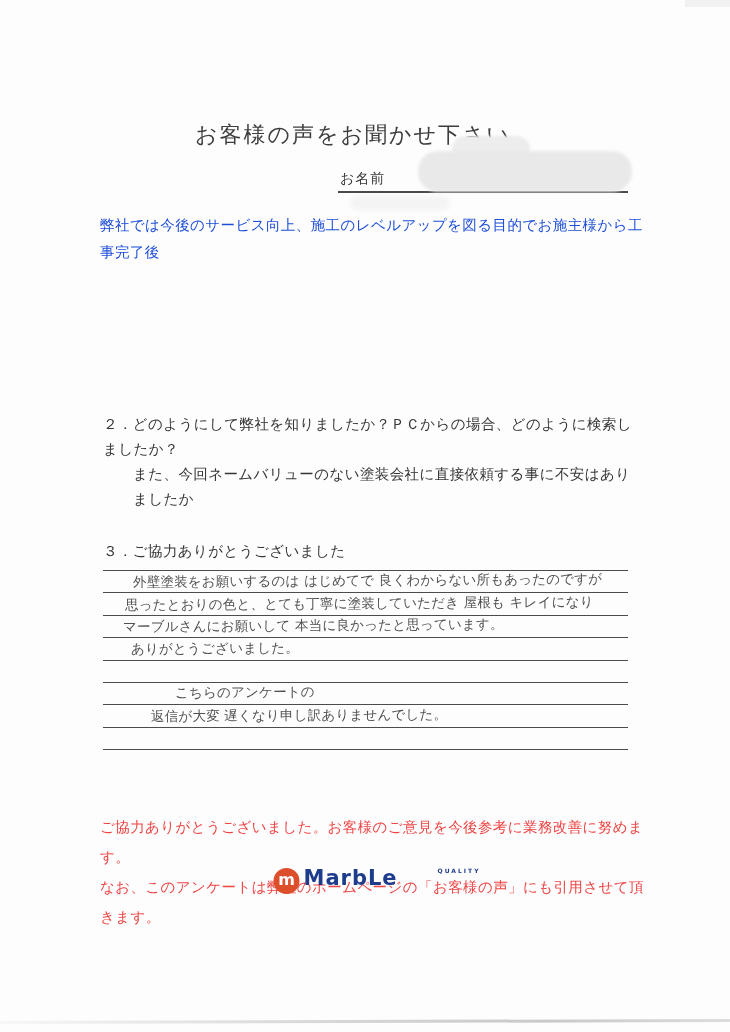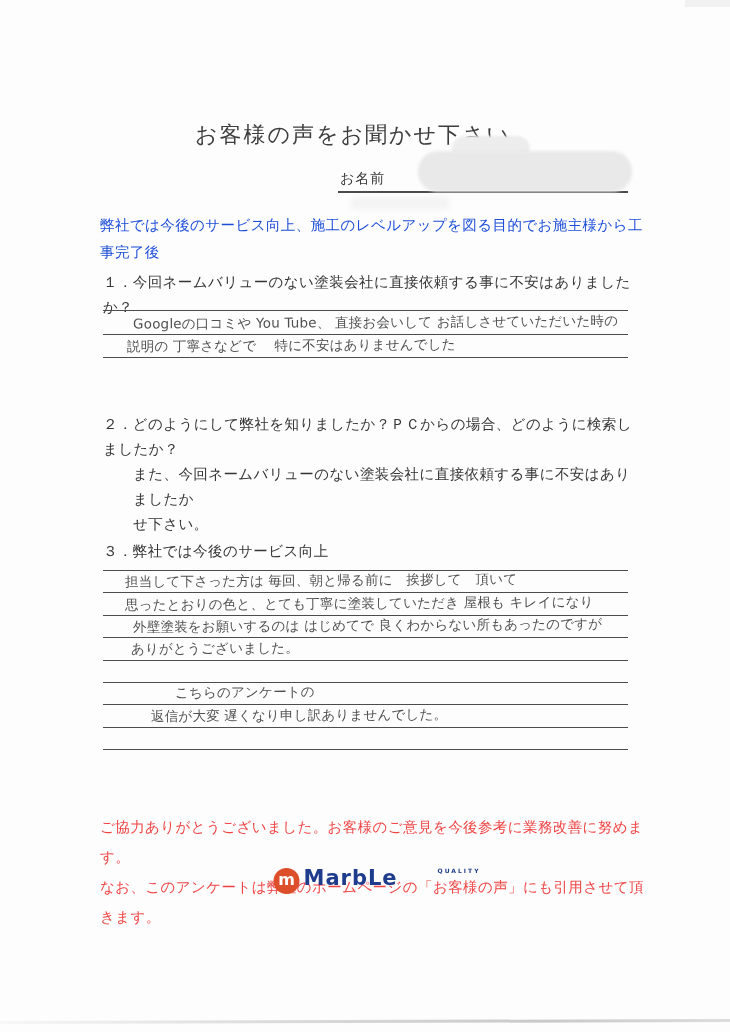--- a/index.html
+++ b/index.html
@@ -76,50 +76,38 @@
 
   <div class="name-row">
     <span class="name-label">お名前</span>
   </div>
   <div class="blob-name"></div>
 
   <div class="intro">
     <div>弊社では今後のサービス向上、施工のレベルアップを図る目的でお施主様から工事完了後</div>
   </div>
 
-  <div class="question" id="q1">
-    <div><span class="q-num">１．</span><span>今回ネームバリューのない塗装会社に直接依頼する事に不安はありましたか？</span></div>
-  </div>
-  <div class="answer-block" id="a1">
-    <div class="ans-row">
-      <span class="hand" style="padding-left:30px">Googleの口コミや You Tube、 直接お会いして お話しさせていただいた時の</span>
-    </div>
-    <div class="ans-row">
-      <span class="hand" style="padding-left:24px">説明の 丁寧さなどで　 特に不安はありませんでした</span>
-    </div>
-  </div>
 
   <div class="question" id="q2">
     <div><span class="q-num">２．</span><span>どのようにして弊社を知りましたか？ＰＣからの場合、どのように検索しましたか？</span></div>
     <div class="q-indent">また、今回ネームバリューのない塗装会社に直接依頼する事に不安はありましたか</div>
-    <div class="q-indent">せ下さい。</div>
   </div>
 
   <div class="question" id="q3">
-    <div><span class="q-num">３．</span><span>弊社では今後のサービス向上</span></div>
+    <div><span class="q-num">３．</span><span>ご協力ありがとうございました</span></div>
   </div>
   <div class="answer-block" id="a3">
     <div class="ans-row">
-      <span class="hand" style="padding-left:22px">担当して下さった方は 毎回、朝と帰る前に　挨拶して　頂いて</span>
+      <span class="hand" style="padding-left:30px">外壁塗装をお願いするのは はじめてで 良くわからない所もあったのですが</span>
     </div>
     <div class="ans-row">
       <span class="hand" style="padding-left:22px">思ったとおりの色と、とても丁寧に塗装していただき 屋根も キレイになり</span>
     </div>
     <div class="ans-row">
-      <span class="hand" style="padding-left:30px">外壁塗装をお願いするのは はじめてで 良くわからない所もあったのですが</span>
+      <span class="hand" style="padding-left:20px">マーブルさんにお願いして 本当に良かったと思っています。</span>
     </div>
     <div class="ans-row">
       <span class="hand" style="padding-left:28px">ありがとうございました。</span>
     </div>
     <div class="ans-row">
       <span class="hand"></span>
     </div>
     <div class="ans-row">
       <span class="hand" style="padding-left:72px">こちらのアンケートの</span>
     </div>

